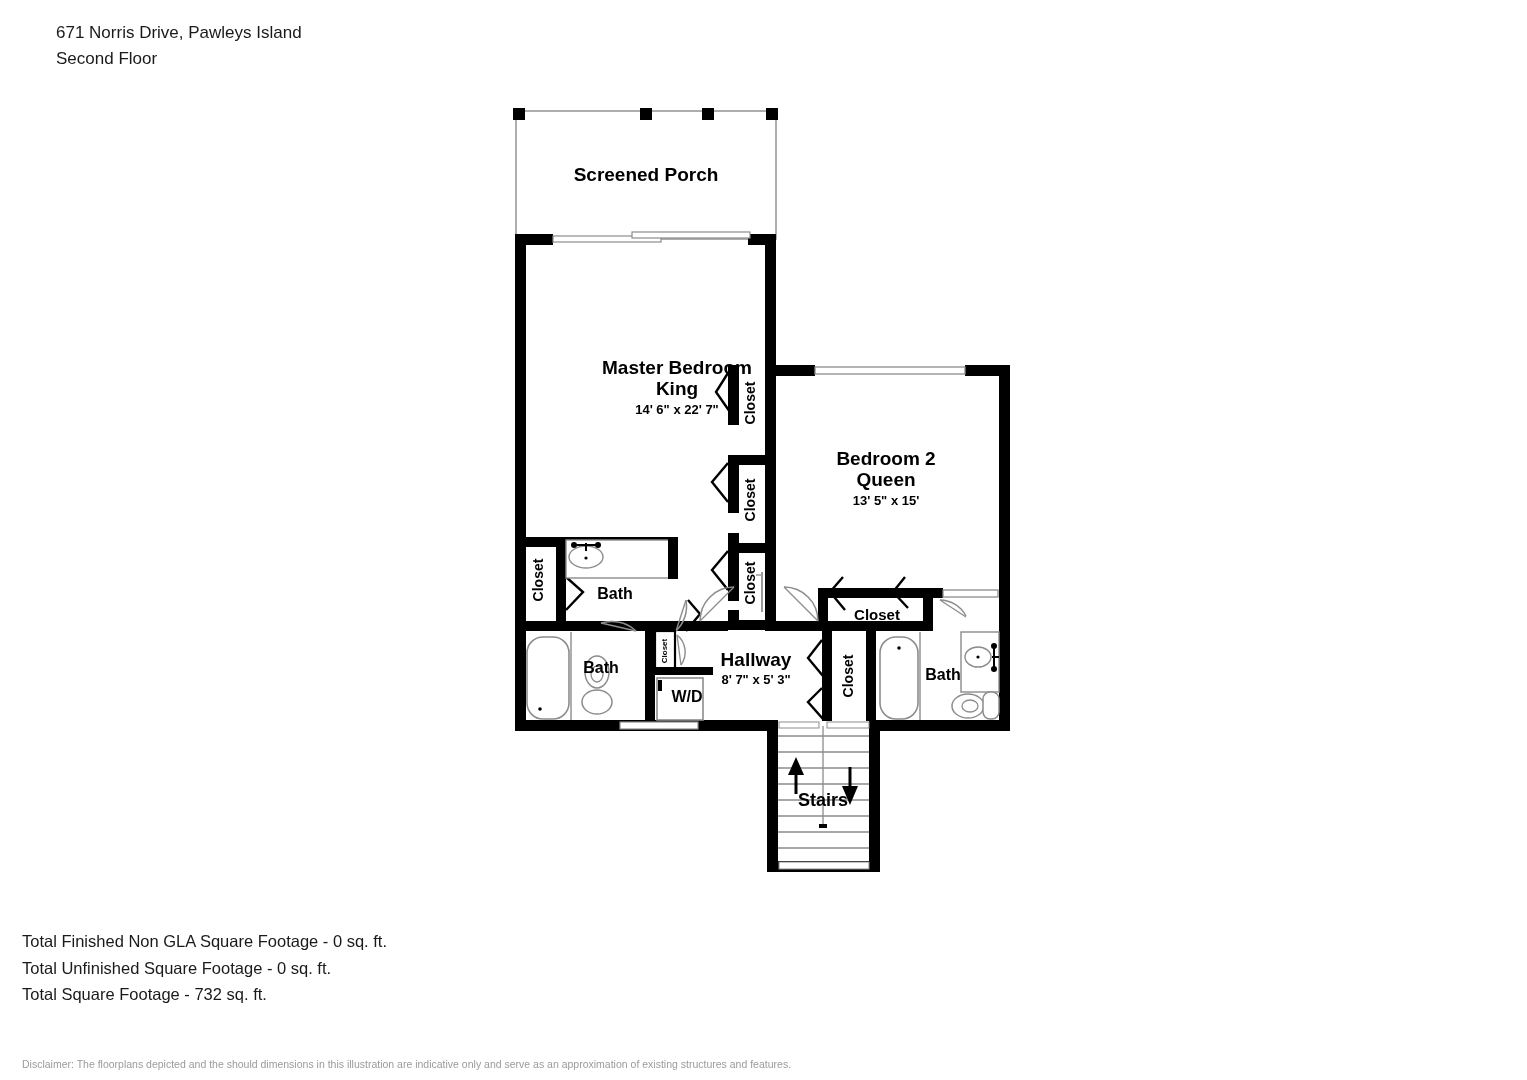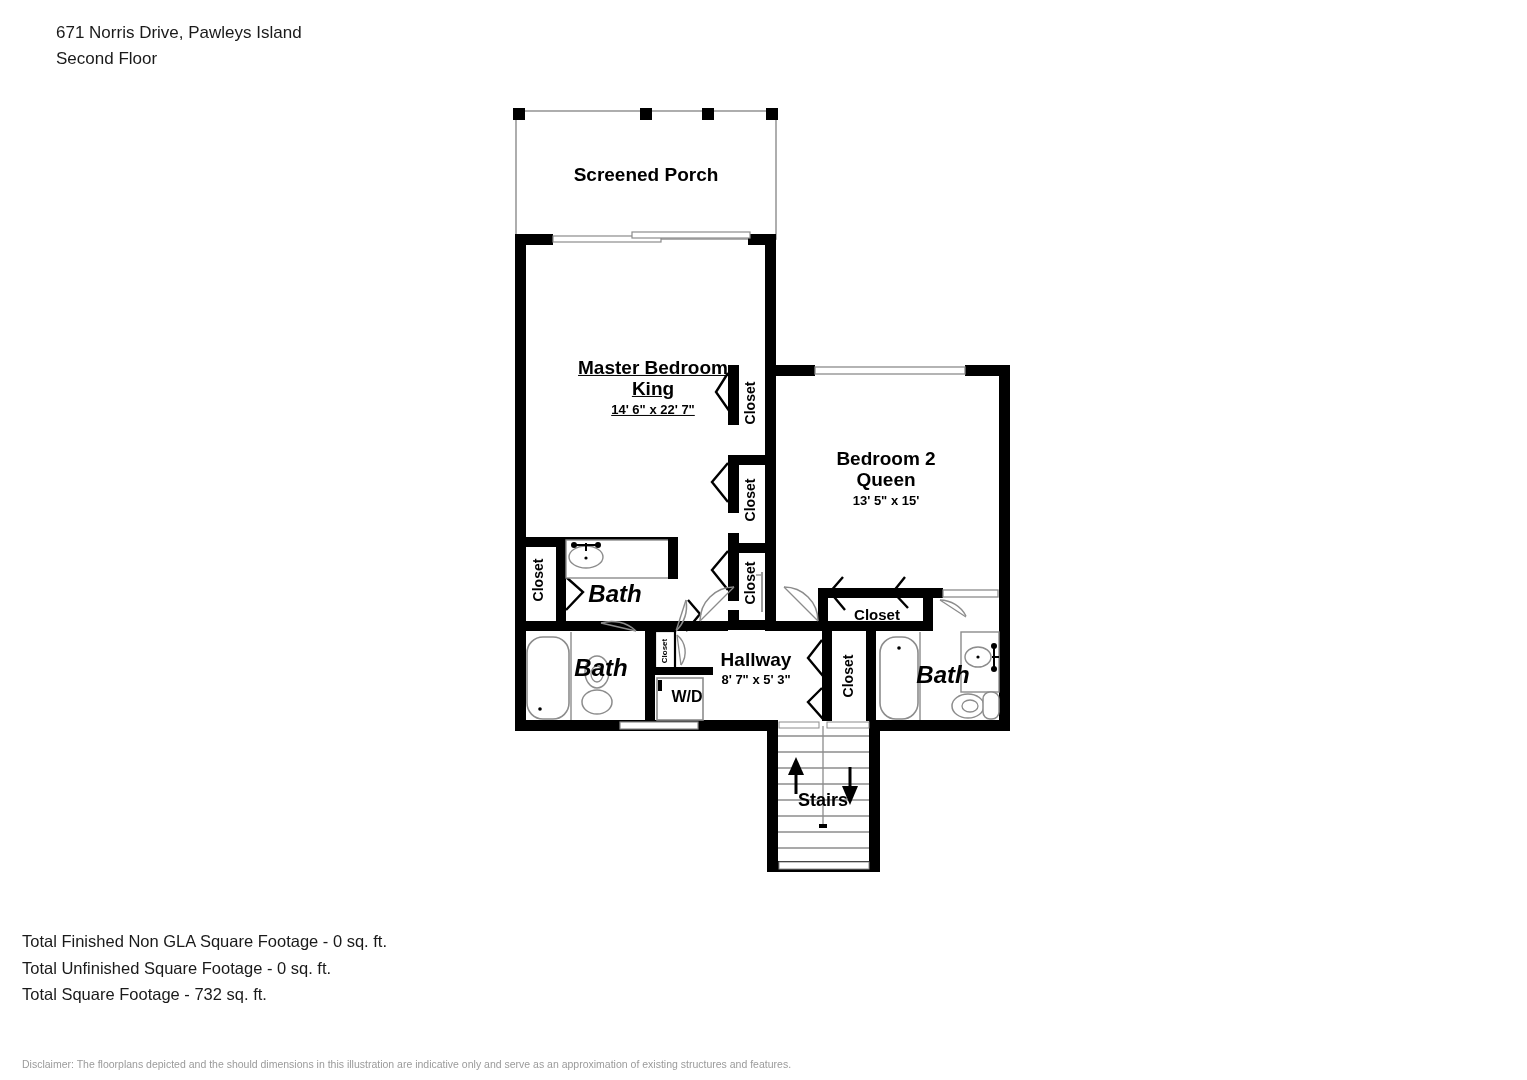--- a/index.html
+++ b/index.html
@@ -54,21 +54,21 @@
     line-height: 1.12;
   }
   .plan-label .dims {
     font-size: 13px;
     font-weight: bold;
     display: block;
     margin-top: 3px;
   }
   .lbl-room   { font-size: 19px; }
   .lbl-porch  { font-size: 19px; }
-  .lbl-bath   { font-size: 24px; font-style: italic; }
+  .lbl-bath   { font-size: 16px; }
   .lbl-hall   { font-size: 19px; }
   .lbl-stairs { font-size: 18px; }
   .lbl-wd     { font-size: 16px; margin-left: 8px; }
   .lbl-closet-v {
     font-size: 14px;
     transform-origin: center center;
   }
   .rot-cw  { transform: translate(-50%,-50%) rotate(-90deg); }
   .lbl-closet-h { font-size: 15px; }
   .lbl-tinycloset {
@@ -333,21 +333,21 @@
         <ellipse cx="968" cy="706" rx="16" ry="12" fill="#ffffff" stroke="#8c8c8c" stroke-width="1.5"></ellipse>
         <ellipse cx="970" cy="706" rx="8" ry="6" fill="#ffffff" stroke="#8c8c8c" stroke-width="1.3"></ellipse>
         <rect x="983" y="692" width="16" height="27" rx="7" ry="7" fill="#ffffff" stroke="#8c8c8c" stroke-width="1.5"></rect>
       </g>
     </g>
 
   </svg>
 
   <div class="plan-label lbl-porch centered" style="left:646px; top:175px;">Screened Porch</div>
 
-  <div class="plan-label lbl-room centered" style="left:653px; top:387px;text-decoration:underline;">
+  <div class="plan-label lbl-room centered" style="left:677px; top:387px;">
     <span>Master Bedroom</span><br>
     <span>King</span>
     <span class="dims">14' 6" x 22' 7"</span>
   </div>
 
   <div class="plan-label lbl-room centered" style="left:886px; top:478px;">
     <span>Bedroom 2</span><br>
     <span>Queen</span>
     <span class="dims">13' 5" x 15'</span>
   </div>

